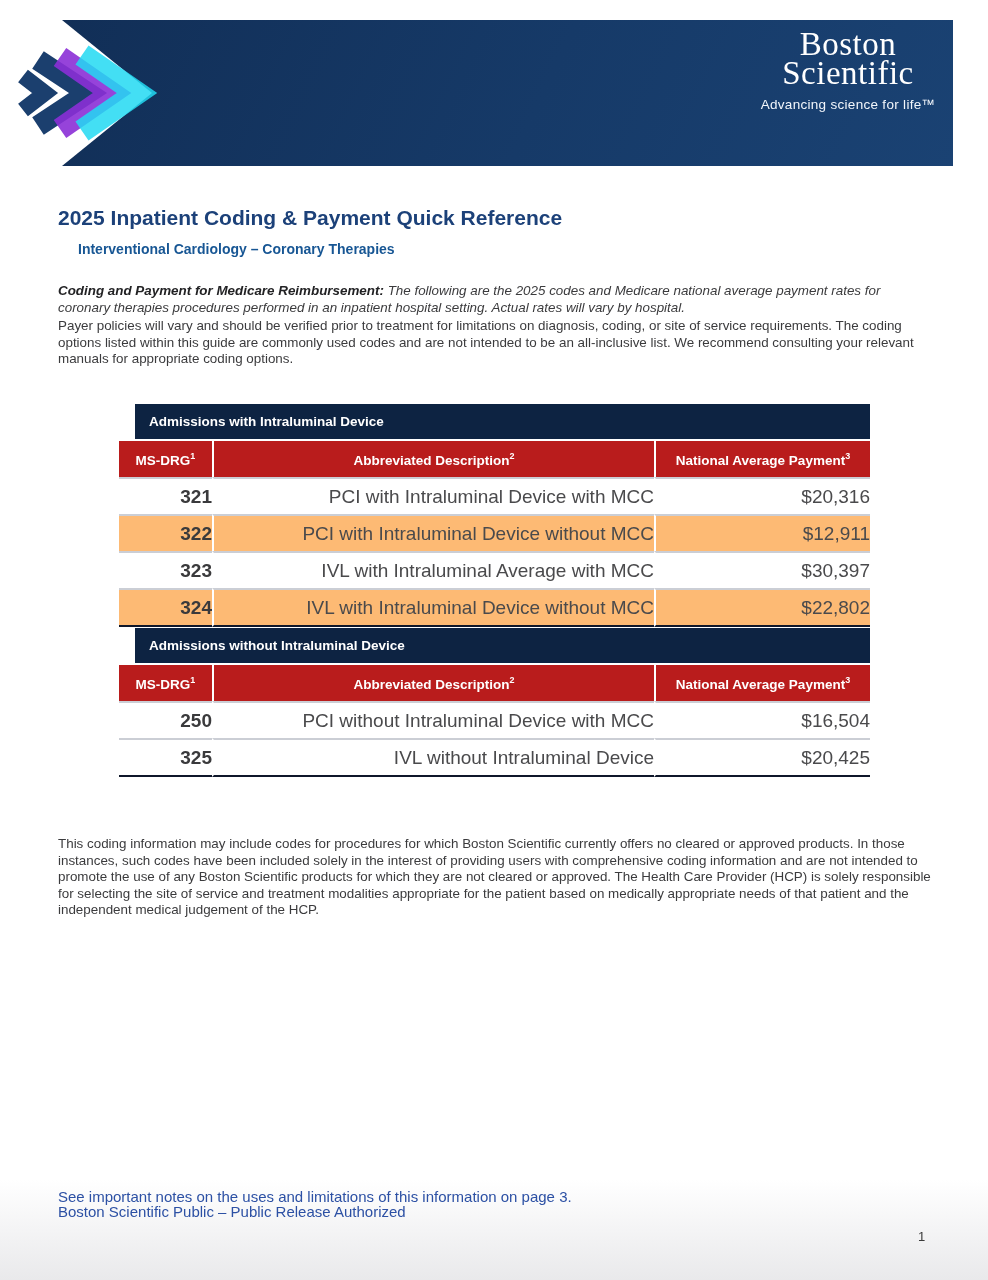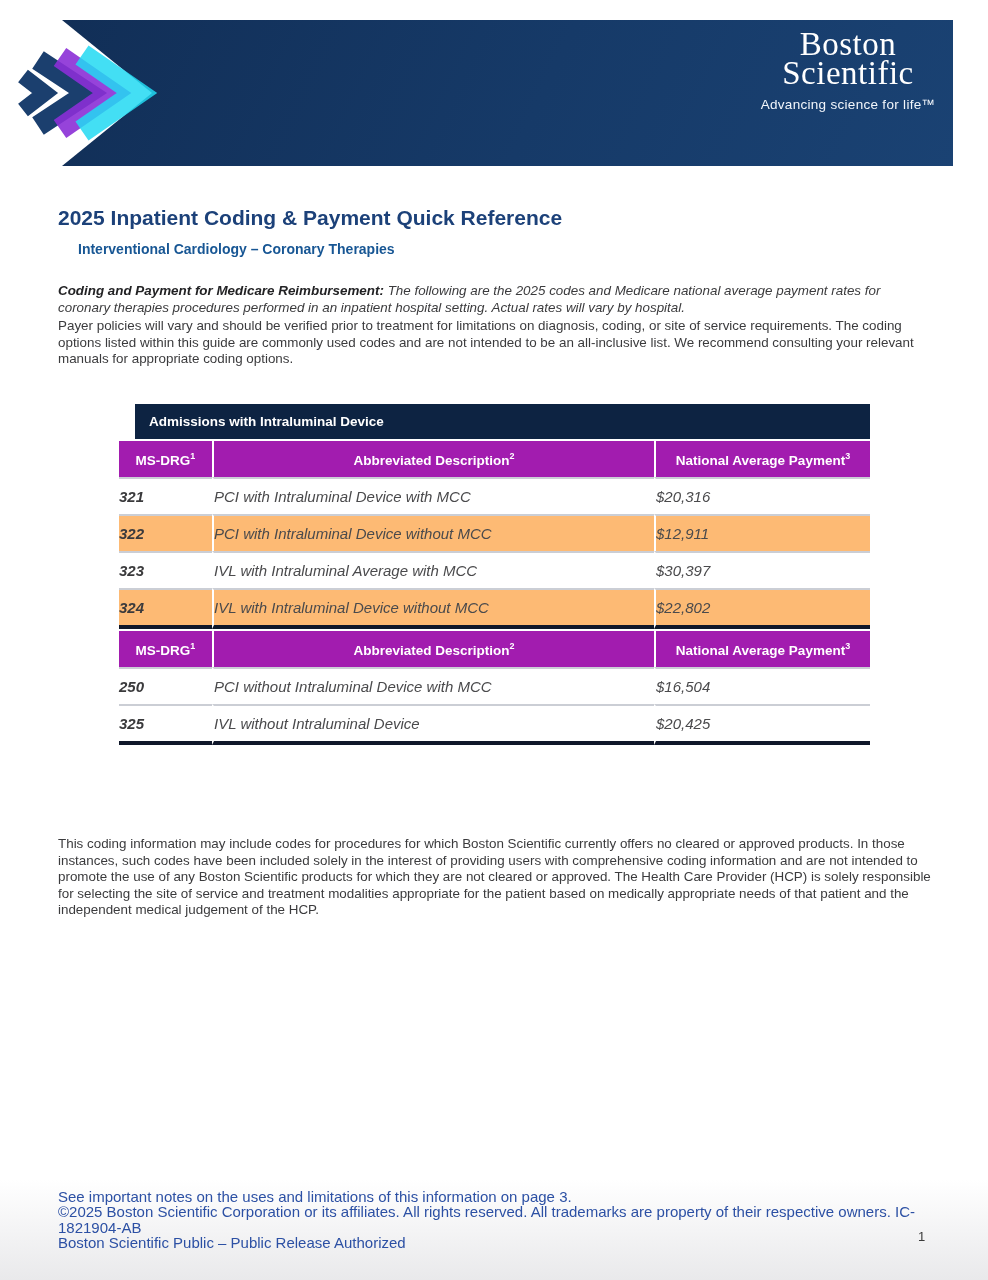--- a/index.html
+++ b/index.html
@@ -36,32 +36,32 @@
   .tables-wrap{position:absolute;left:119px;top:404px;width:751px;z-index:1;}
   .band{
     height:35px;line-height:35px;background:#0d2342;color:#ffffff;
     font-size:13.5px;font-weight:bold;padding-left:14px;box-sizing:border-box;margin-left:16px;
   }
   table.drg{width:751px;border-collapse:separate;border-spacing:0;table-layout:fixed;}
   table.drg col.c1{width:93px;}
   table.drg col.c2{width:442px;}
   table.drg col.c3{width:216px;}
   table.drg th{
-    background:#a21caf;color:#ffffff;font-size:13.5px;font-weight:bold;
+    background:#b91c1c;color:#ffffff;font-size:13.5px;font-weight:bold;
     height:36px;text-align:center;vertical-align:middle;border-top:2px solid #ffffff;padding:0;
   }
   table.drg th + th{border-left:2px solid #ffffff;}
   table.drg th sup{font-size:9px;}
   table.drg td{
-    height:35px;text-align:left;vertical-align:middle;font-size:15px;color:#4a4a4c;
-    border-top:2px solid #cbced5;padding:0;background:#ffffff;font-style:italic;
+    height:35px;text-align:right;vertical-align:middle;font-size:19px;color:#4a4a4c;
+    border-top:2px solid #cbced5;padding:0;background:#ffffff;
   }
   table.drg td + td{border-left:2px solid #ffffff;}
   table.drg tr.alt td{background:#fdba74;}
-  table.drg tr:last-child td{border-bottom:4px solid #0f172a;}
+  table.drg tr:last-child td{border-bottom:2px solid #0f172a;}
   table.drg td.drg-code{font-weight:bold;color:#3a3a3c;}
   .band-2{margin-top:1px;}
   
   .footer{position:absolute;left:58px;top:1189px;width:860px;font-size:15px;line-height:15.3px;color:#2c50a4;}
   .page-number{position:absolute;left:918px;top:1229px;font-size:13px;color:#3a3a3a;}
   .bottom-shade{
     position:absolute;left:0;bottom:0;width:988px;height:100px;pointer-events:none;z-index:0;
     background:linear-gradient(180deg,rgba(233,233,235,0) 0%,#e9e9eb 100%);
   }
 </style>
@@ -127,20 +127,21 @@
           <td>$30,397</td>
         </tr>
         <tr class="alt">
           <td class="drg-code">324</td>
           <td>IVL with Intraluminal Device without MCC</td>
           <td>$22,802</td>
         </tr>
       </tbody>
     </table>
 
+    <div class="band band-2">Admissions without Intraluminal Device</div>
     <table class="drg">
       <colgroup>
           <col class="c1">
           <col class="c2">
           <col class="c3">
         </colgroup>
       <thead>
         <tr>
           <th><span>MS-DRG</span><sup>1</sup></th>
           <th><span>Abbreviated Description</span><sup>2</sup></th>
@@ -160,18 +161,17 @@
         </tr>
       </tbody>
     </table>
 
   </div>
 
   <div class="para disclaimer">This coding information may include codes for procedures for which Boston Scientific currently offers no cleared or approved products. In those instances, such codes have been included solely in the interest of providing users with comprehensive coding information and are not intended to promote the use of any Boston Scientific products for which they are not cleared or approved. The Health Care Provider (HCP) is solely responsible for selecting the site of service and treatment modalities appropriate for the patient based on medically appropriate needs of that patient and the independent medical judgement of the HCP.</div>
 
   <div class="footer">
     <div>See important notes on the uses and limitations of this information on page 3.</div>
-    <div>©2025 Boston Scientific Corporation or its affiliates. All rights reserved. All trademarks are property of their respective owners. IC-1821904-AB</div>
     <div>Boston Scientific Public – Public Release Authorized</div>
   </div>
   <div class="page-number">1</div>
 
 </div>
 
 </body></html>

